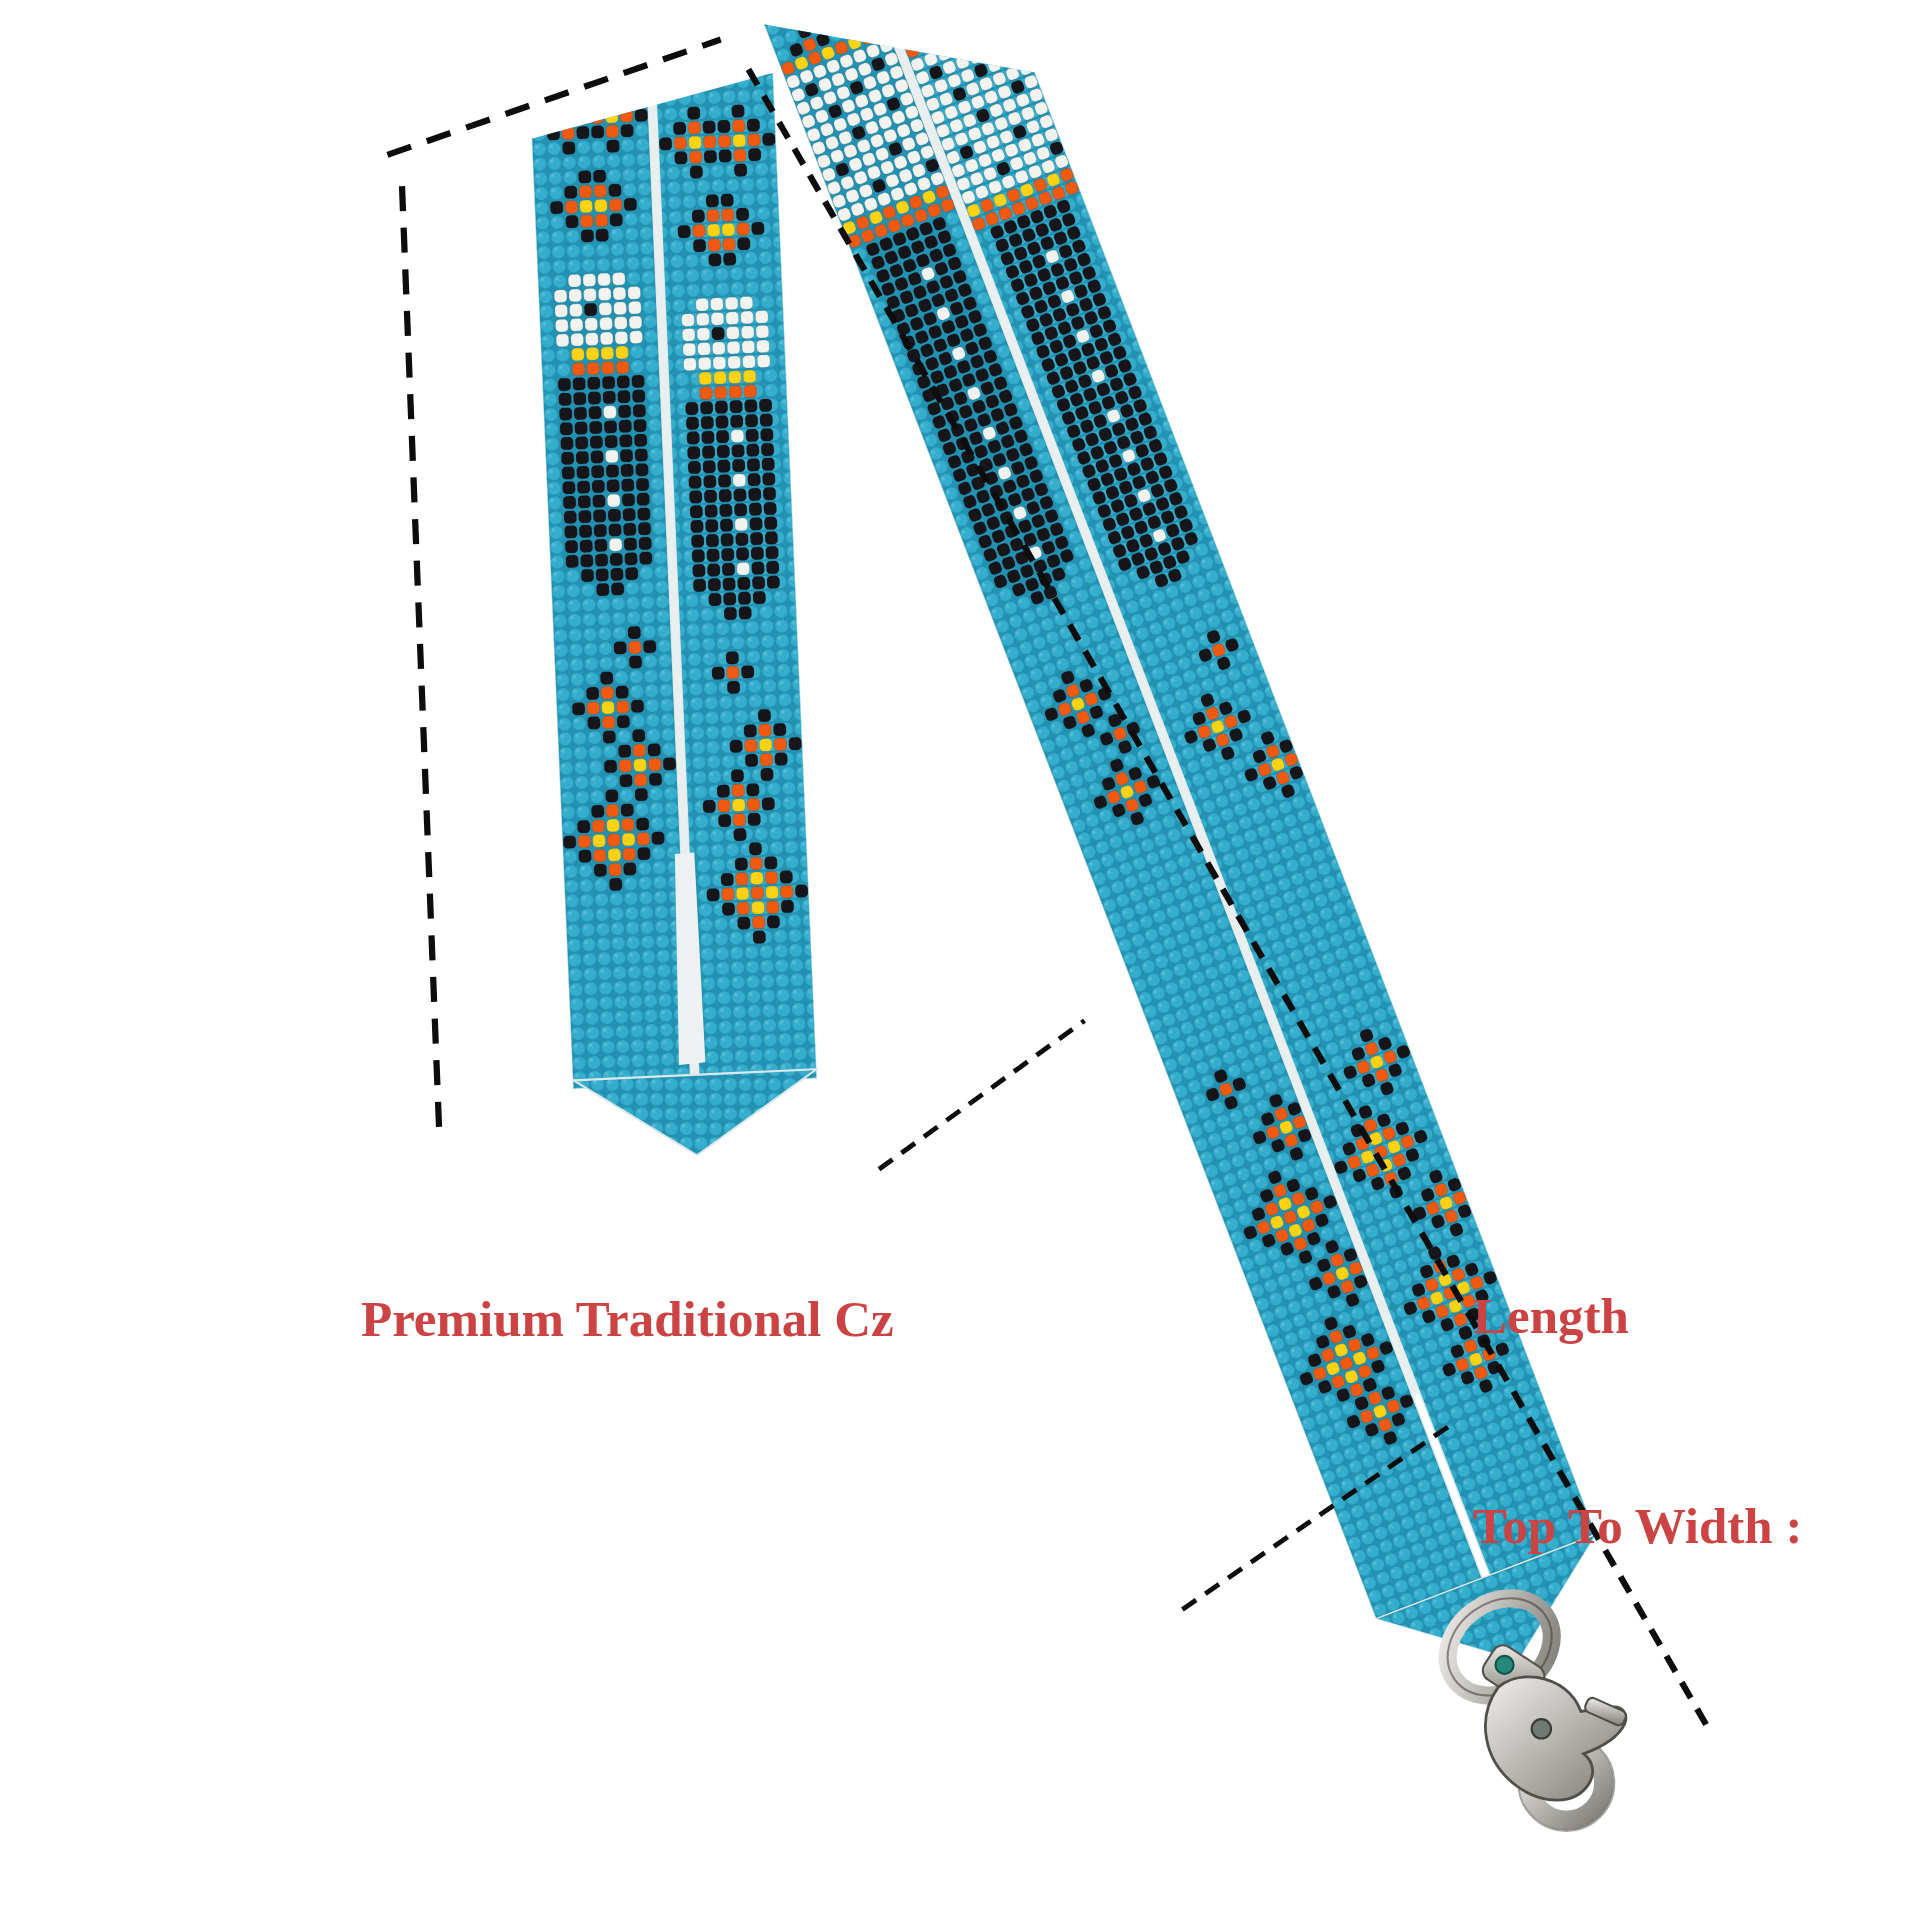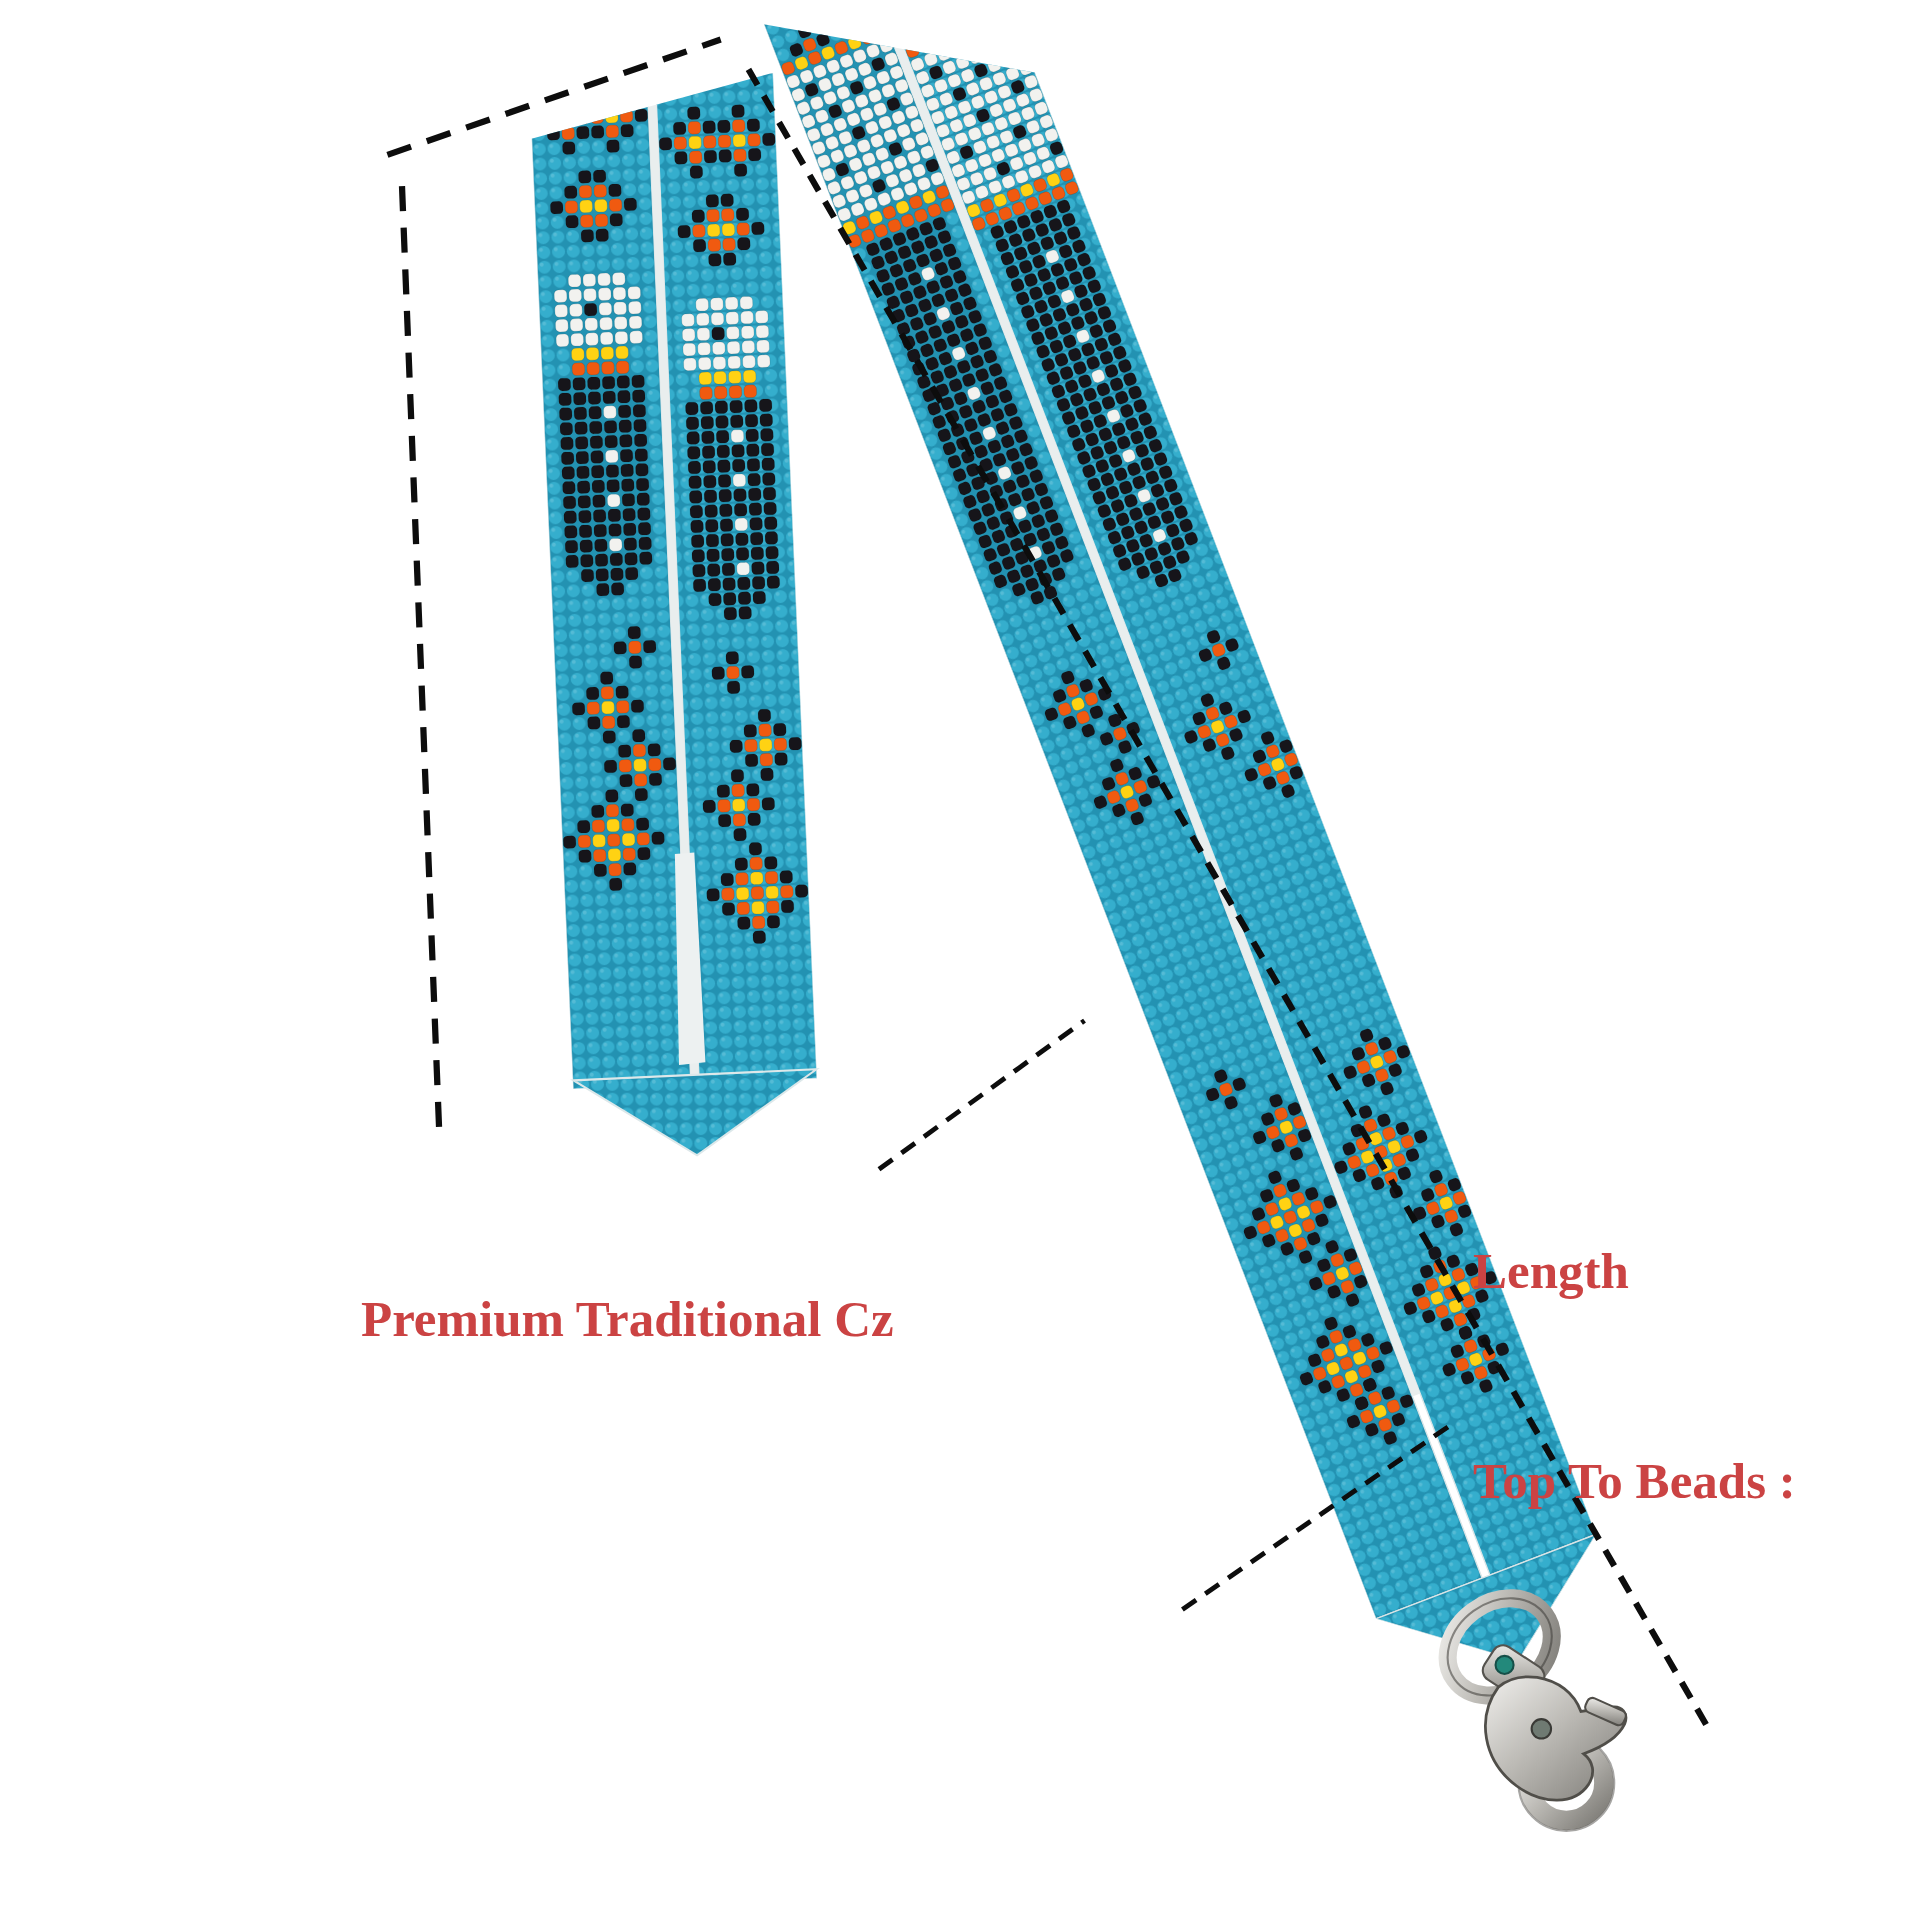--- a/index.html
+++ b/index.html
@@ -8,21 +8,21 @@
   .canvas svg{position:absolute;left:0;top:0;width:1926px;height:1926px;}
   .label{
     position:absolute;
     font-family:"Liberation Serif", serif;
     font-weight:700;
     color:#cb4343;
     font-size:51px;
     white-space:pre;
   }
   #lbl-premium{left:361px;top:1169px;line-height:60px;text-align:right;}
-  #lbl-length{left:1473px;top:1096px;line-height:70px;}
+  #lbl-length{left:1473px;top:1141px;line-height:70px;}
   #lbl-width{left:833px;top:1568px;}
 </style>
 </head>
 <body>
 
 <div class="canvas">
 
   <svg viewBox="0 0 2774 2774">
     <defs>
       <pattern id="beadL" width="21.25" height="21.25" patternUnits="userSpaceOnUse">
@@ -1331,18 +1331,18 @@
       <path d="M1703 2318 L2090 2052" stroke-width="7" stroke-dasharray="24 16"></path>
     </g>
   </svg>
 
   <div class="label" id="lbl-premium">
     <div>Premium Traditional Cz</div>
   </div>
 
   <div class="label" id="lbl-length">
     <div>Length</div>
-    <div>Top To Beads :</div>
+    <div>Top To Width :</div>
   </div>
 
 
 </div>
 
 
 </body></html>

